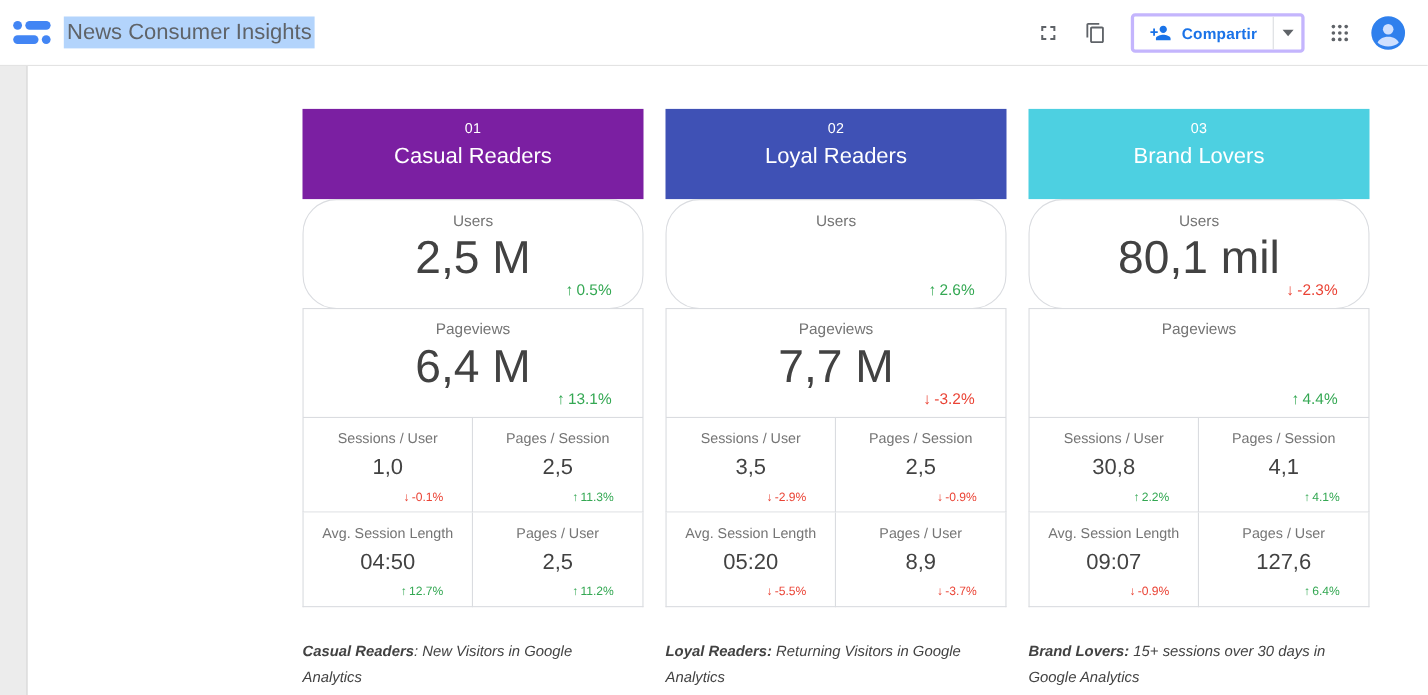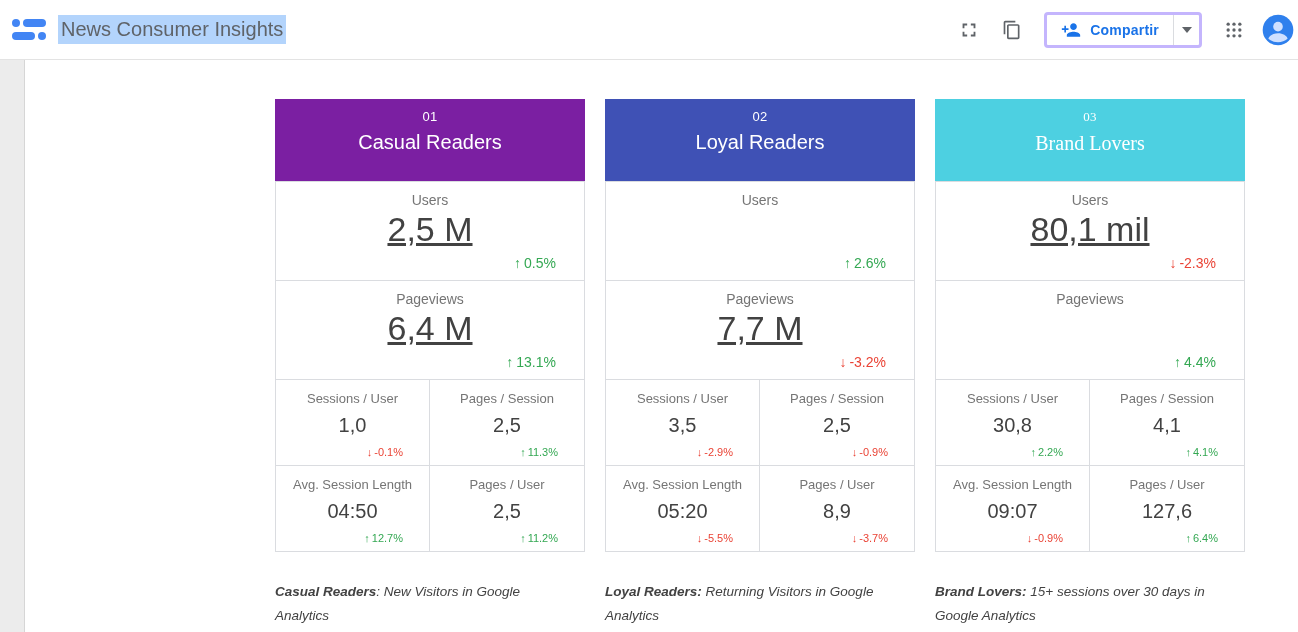--- a/index.html
+++ b/index.html
@@ -8,21 +8,21 @@
     width: 1298px; height: 632px; overflow: hidden;
     font-family: "Liberation Sans", sans-serif;
     background: #ffffff;
   }
 
   
   .topbar {
     height: 60px; background: #fff;
     border-bottom: 1px solid #e3e3e3;
     display: flex; align-items: center;
-    padding: 0 4px 0 8px;
+    padding: 0 20px 0 8px;
   }
   .logo { width: 42px; display: flex; align-items: center; justify-content: center; margin-right: 8px; cursor: pointer; }
   .doc-title {
     font-size: 20px; color: #5f6368;
     background: var(--selection_blue, #b3d4fc);
     padding: 3px 3px; white-space: nowrap; cursor: text;
   }
   .topbar-right { margin-left: auto; display: flex; align-items: center; gap: 6px; }
   .icon-btn { background: none; border: none; padding: 8px; cursor: pointer; display: flex; align-items: center; }
   .share-btn {
@@ -48,23 +48,23 @@
   
   .segment { width: 310px; flex: 0 0 310px; }
   .seg-header { height: 82px; text-align: center; color: #fff; }
   .seg-num  { padding-top: 10px; font-size: 13px; letter-spacing: .3px; }
   .seg-name { margin-top: 7px; font-size: 20px; }
 
   .metric-box {
     position: relative; border: 1px solid #dadce0; background: #fff;
     margin-top: -1px; text-align: center; height: 100px;
   }
-  .seg-header + .metric-box { margin-top: 0; }
+  .seg-header + .metric-box { margin-top: 0; border-radius: 31px; }
   .m-label { padding-top: 10px; font-size: 14px; color: #757575; }
-  .m-value { margin-top: 2px; font-size: 34px; color: #424242; text-decoration: underline; }
+  .m-value { margin-top: 2px; font-size: 42px; color: #424242; }
   .m-delta { position: absolute; right: 28px; bottom: 9px; font-size: 14px; }
 
   .cell-grid { display: grid; grid-template-columns: 1fr 1fr; }
   .cell {
     position: relative; height: 86px; background: #fff; text-align: center;
     border-right: 1px solid #dadce0; border-bottom: 1px solid #dadce0;
   }
   .cell:nth-child(odd) { border-left: 1px solid #dadce0; }
   .c-label { padding-top: 11px; font-size: 13px; color: #757575; }
   .c-value { margin-top: 8px; font-size: 20px; color: #424242; }
@@ -249,21 +249,21 @@
             <div class="c-value">8,9</div>
             <div class="c-delta down">
               <span class="arrow"></span><span>-3.7%</span>
             </div>
           </div>
         </div>
         <p class="note"><b>Loyal Readers:</b><span> Returning Visitors in Google Analytics</span></p>
       </section>
 
       <section class="segment">
-        <div class="seg-header" style="background-color: rgb(77, 208, 225); font-family: Liberation Serif, serif;">
+        <div class="seg-header" style="background-color: rgb(77, 208, 225);">
           <div class="seg-num">03</div>
           <div class="seg-name">Brand Lovers</div>
         </div>
         <div class="metric-box">
           <div class="m-label">Users</div>
           <div class="m-value">80,1 mil</div>
           <div class="m-delta down">
             <span class="arrow"></span><span>-2.3%</span>
           </div>
         </div>

